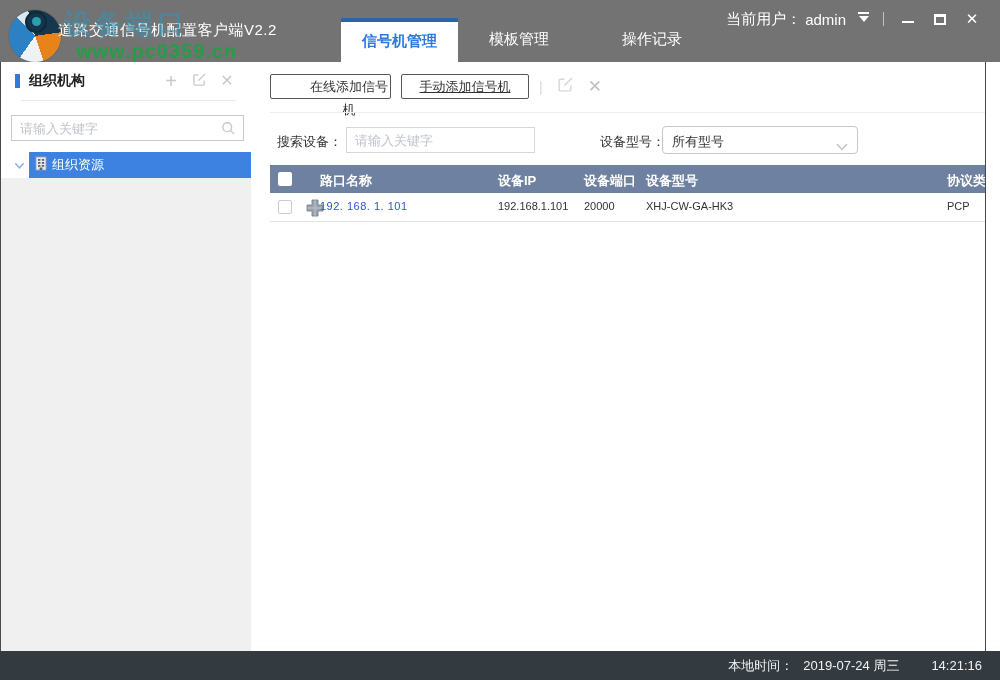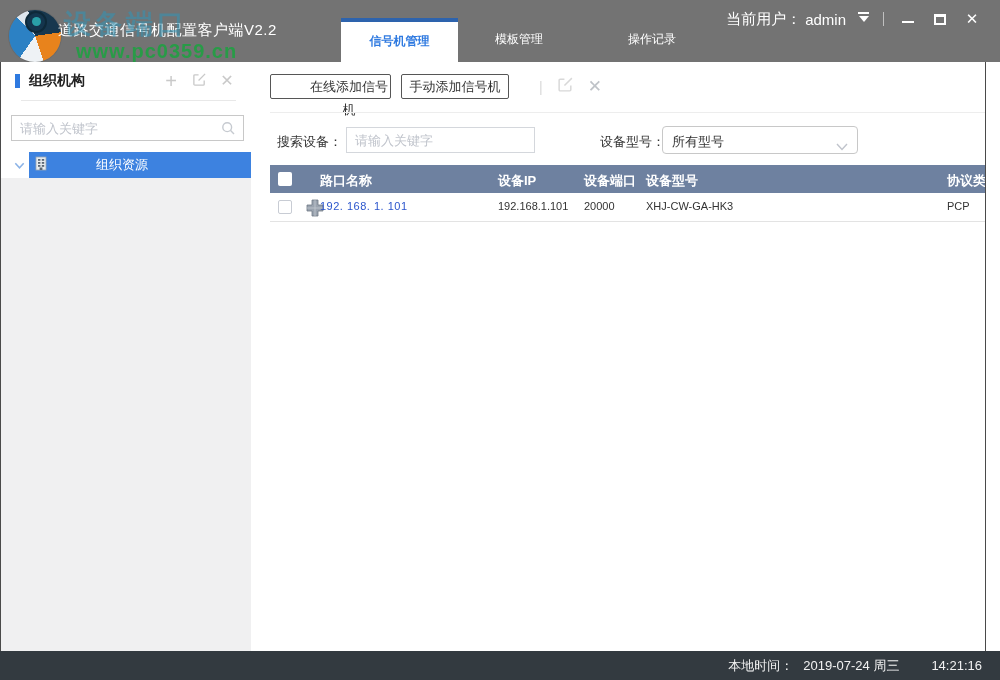--- a/index.html
+++ b/index.html
@@ -16,21 +16,21 @@
           background:#14354d; border:2px solid #0e2939; }
   .logo .lens-dot { position:absolute; left:23px; top:7px; width:9px; height:9px; border-radius:50%;
           background:#2aa0a8; }
   .app-title { position:absolute; left:58px; top:21px; color:#ffffff; font-size:15px; letter-spacing:0.5px; }
 
   .watermark1 { position:absolute; left:64px; top:6px; font-size:27px; font-weight:bold;
           color:rgba(47,148,183,0.55); letter-spacing:4px; z-index:40; pointer-events:none; }
   .watermark2 { position:absolute; left:76px; top:40px; font-size:20px; font-weight:bold;
           color:rgba(32,160,66,0.9); letter-spacing:1px; z-index:40; pointer-events:none; }
 
-  .tab { position:absolute; top:18px; height:44px; line-height:42px; color:#ffffff; font-size:12px;
+  .tab { position:absolute; top:18px; height:44px; line-height:42px; color:#ffffff; font-size:15px;
          text-align:center; cursor:default; }
   .tab.active { background:#ffffff; color:#2f7ae0; font-weight:bold; border-top:4px solid #2d63ad; line-height:38px; }
   .tab1 { left:341px; width:117px; }
   .tab2 { left:474px; width:90px; }
   .tab3 { left:607px; width:90px; }
 
   .user-area { position:absolute; right:20px; top:8px; height:22px; display:flex; align-items:center; color:#fff; }
   .user-label, .user-name { font-size:15px; color:#fff; }
   .user-name { margin-left:4px; }
   .caret { margin-left:12px; display:flex; flex-direction:column; align-items:center; }
@@ -56,31 +56,31 @@
   .sb-divider { position:absolute; left:20px; top:38px; width:215px; height:1px; background:#e8e8e8; }
   .sb-search { position:absolute; left:10px; top:53px; width:233px; height:26px; border:1px solid #c8c8c8;
                background:#fff; }
   .sb-search input { position:absolute; left:8px; top:0; width:190px; height:24px; border:none; outline:none;
                font-size:13px; color:#333; font-family:inherit; background:transparent; }
   .sb-search input::placeholder { color:#c0c4cc; }
   .sb-search .mag { position:absolute; right:7px; top:5px; }
   .tree-row { position:absolute; left:0; top:90px; width:251px; height:26px; }
   .tree-chevron { position:absolute; left:12px; top:6px; }
   .tree-sel { position:absolute; left:28px; top:0; width:223px; height:26px; background:#3d82e0;
-              display:flex; align-items:center; cursor:default;gap:44px; }
+              display:flex; align-items:center; cursor:default; }
   .bld { margin-left:6px; }
   .tree-label { margin-left:5px; color:#ffffff; font-size:13px; }
 
   
   .main { position:absolute; left:251px; top:62px; width:749px; height:589px; background:#ffffff; }
   .panel-divider { position:absolute; left:734px; top:0; width:1px; height:589px; background:#4a4a4a; }
   .btn { position:absolute; top:12px; height:25px; border:1px solid #565656; border-radius:2px;
          background:#fff; font-size:13px; color:#333; text-align:center; line-height:23px; cursor:default; font-family:inherit; }
   .btn-online { left:19px; width:121px;padding-left:37px; }
-  .btn-manual { left:150px; width:108px; }
+  .btn-manual { left:150px; width:128px;text-decoration:underline; }
   .tool-icons { position:absolute; left:288px; top:12px; height:25px; display:flex; align-items:center; }
   .tool-sep { color:#d9d9d9; font-size:14px; margin-right:14px; }
   .tool-edit { color:#d8d8d8; margin-right:14px; display:flex; }
   .tool-del { color:#bfc3c8; font-size:17px; }
   .toolbar-divider { position:absolute; left:19px; top:50px; width:715px; height:1px; background:#ededed; }
 
   .filter-row { position:absolute; left:0; top:64px; width:734px; height:30px; }
   .flabel { position:absolute; font-size:13px; color:#333; top:7px; }
   .f-search-label { left:26px; }
   .f-search-input { position:absolute; left:95px; top:1px; width:189px; height:26px; border:1px solid #d4d7dc;

